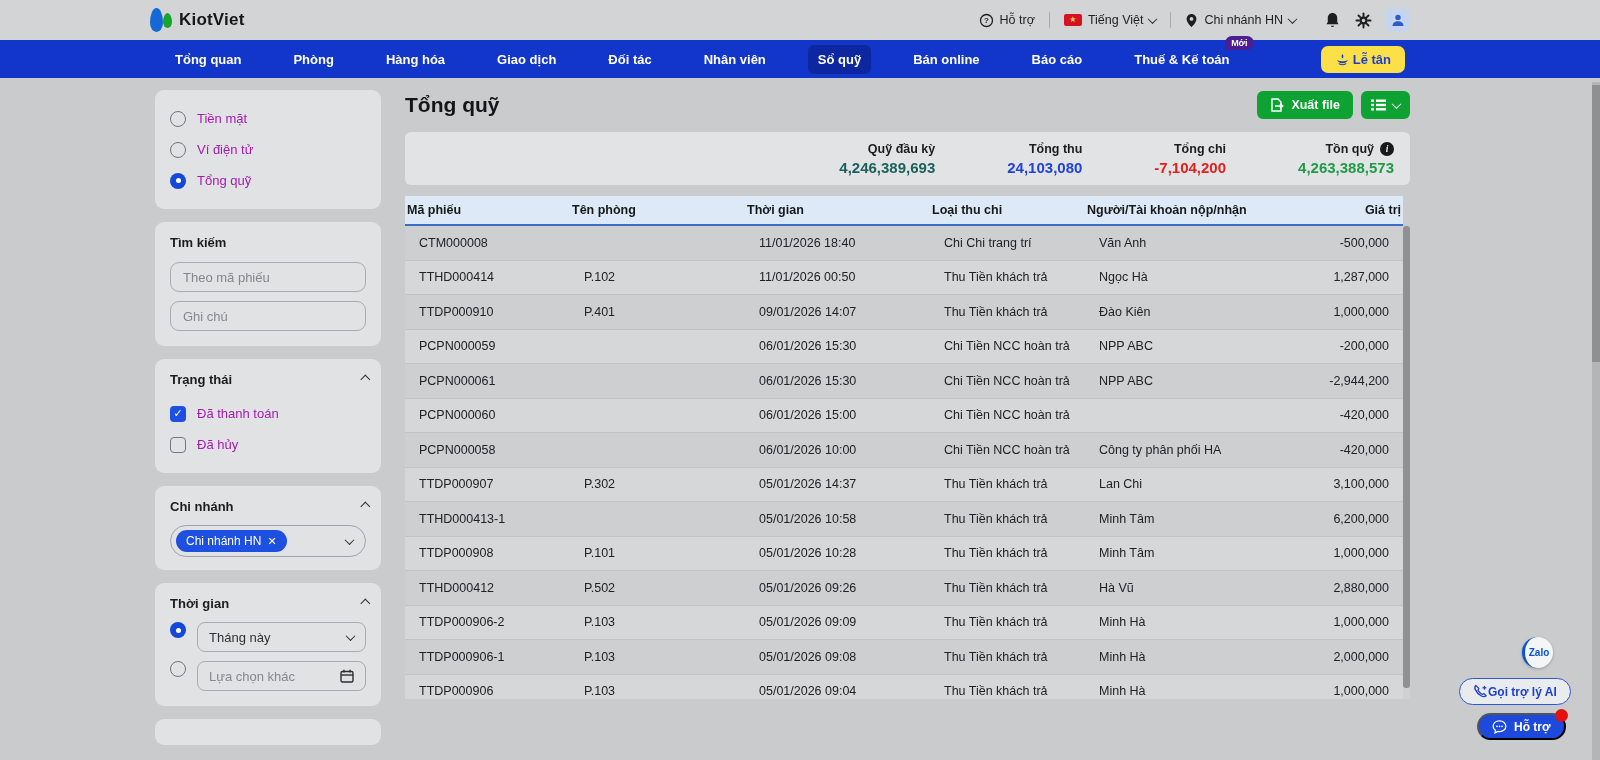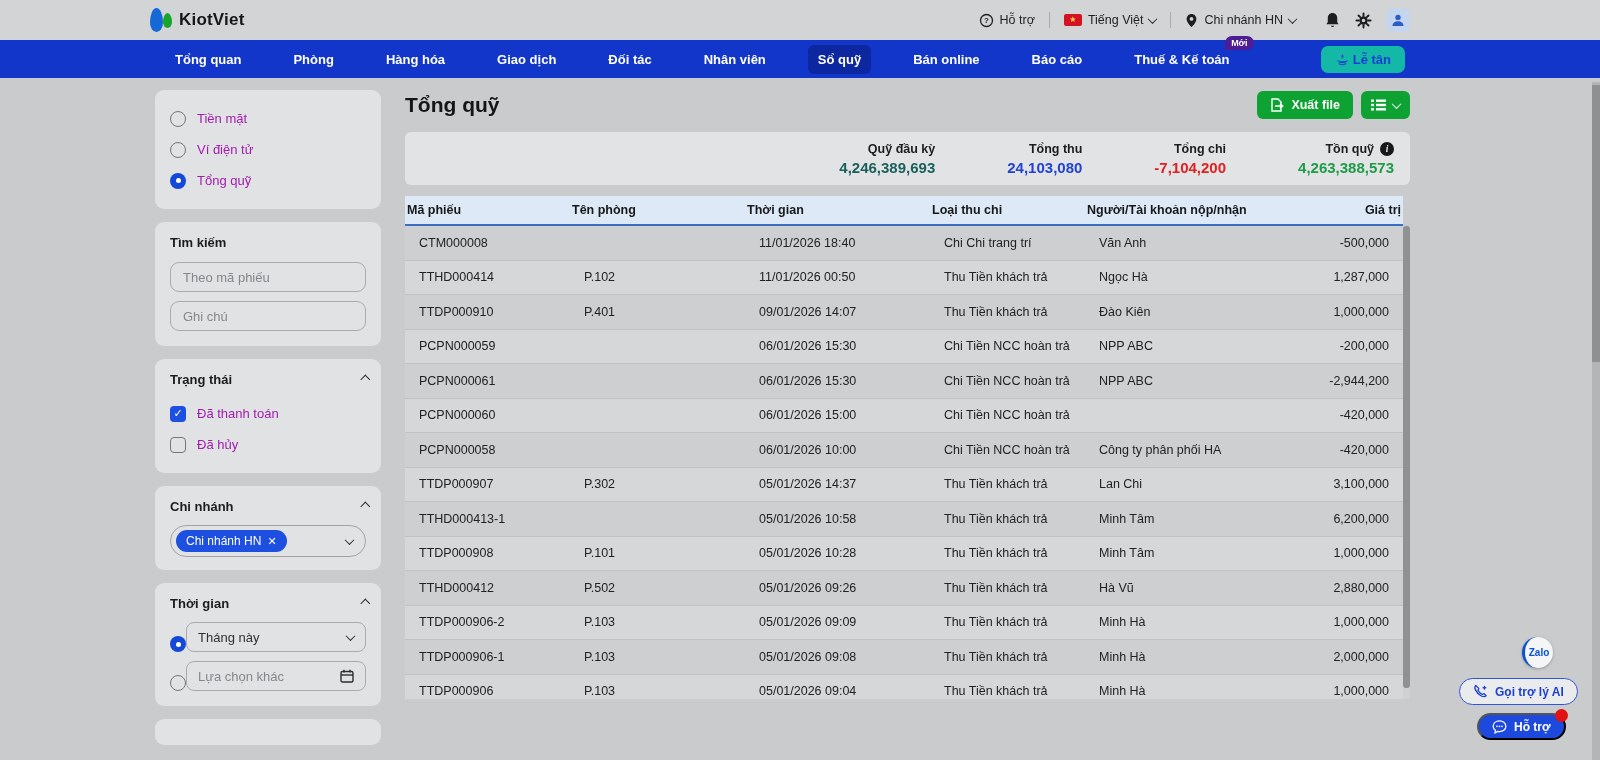--- a/index.html
+++ b/index.html
@@ -28,21 +28,21 @@
 
   
   #navbar { position:absolute; left:0; top:40px; width:1600px; height:38px; background:#1236c9;
             display:flex; align-items:center; }
   #nav-items { display:flex; align-items:center; gap:32px; margin-left:165px; }
   .nav-item { color:#fff; font-size:13px; font-weight:bold; cursor:pointer; position:relative;
               padding:7px 10px; border-radius:6px; white-space:nowrap; }
   .nav-item.active { background:#0c27a0; }
   .nav-badge { position:absolute; top:-9px; right:-14px; background:#4c1d95; color:#fff; font-size:9px;
                font-weight:bold; padding:2px 6px; border-radius:8px 8px 8px 0; }
-  .reception-btn { margin-left:auto; margin-right:195px; background:#14b8a6; color:#1b3fd2;
+  .reception-btn { margin-left:auto; margin-right:195px; background:#fde047; color:#1b3fd2;
                    font-size:13px; font-weight:bold; border:none; border-radius:7px; height:27px;
                    padding:0 14px; display:flex; align-items:center; gap:3px; cursor:pointer; }
 
   
   #sidebar { position:absolute; left:155px; top:90px; width:226px; }
   .card { background:#e1e2e4; border-radius:9px; padding:13px 15px; margin-bottom:13px; }
   .card-title-row { display:flex; align-items:center; justify-content:space-between; margin-bottom:11px; }
   .card-title { font-size:13px; font-weight:bold; color:#1b1c1e; }
   .chev-up { width:7px; height:7px; border-right:1.7px solid #2c2e30; border-bottom:1.7px solid #2c2e30;
              transform:rotate(-135deg) translate(-2px,2px); display:inline-block; cursor:pointer; }
@@ -58,21 +58,21 @@
   .checkbox.on { border:none; background:#1d4fe0; color:#fff; font-size:11px; font-weight:bold; }
   .side-input { width:100%; height:30px; border:1px solid #a9abae; border-radius:9px; background:transparent;
                 font-size:13px; color:#3a3c3f; padding:2px 12px; outline:none; margin-bottom:9px;
                 font-family:inherit; }
   .side-input::placeholder { color:#84878b; }
   .select-pill { height:32px; border:1px solid #9fa3a7; border-radius:16px; display:flex;
                  align-items:center; padding:0 12px 0 5px; justify-content:space-between; cursor:pointer; }
   .chip { background:#1d4fe0; color:#fff; font-size:12px; border-radius:12px; padding:4px 10px;
           display:flex; align-items:center; gap:6px; }
   .chip-x { font-size:11px; cursor:pointer; }
-  .time-row { display:flex; align-items:flex-end; margin-bottom:9px; }
+  .time-row { display:flex; align-items:flex-start; gap:11px; margin-bottom:9px; }
   .time-ctl { flex:1; height:30px; border:1px solid #a9abae; border-radius:8px; display:flex;
               align-items:center; justify-content:space-between; padding:0 11px; font-size:13px;
               color:#2f3133; cursor:pointer; }
   .time-ctl .ph { color:#84878b; }
 
   
   #main { position:absolute; left:405px; top:90px; width:1005px; }
   .title-row { display:flex; align-items:center; justify-content:space-between; height:30px; margin-bottom:12px; }
   .page-title { font-size:21px; font-weight:bold; color:#141517; }
   .title-btns { display:flex; gap:8px;padding-left:48px; }
@@ -110,21 +110,21 @@
   #page-scroll-thumb { position:absolute; top:3px; right:0; width:8px; height:277px; background:#8e9092;
                        cursor:grab; }
 
   
   .zalo-fab { position:absolute; left:1522px; top:637px; width:31px; height:31px; border-radius:50%;
               background:#f4f5f6; border-left:3px solid #0a52d0; display:flex; align-items:center;
               justify-content:center; color:#0a52d0; font-weight:bold; font-size:10px; cursor:pointer;
               box-shadow:0 1px 3px rgba(0,0,0,.25); }
   .ai-fab { position:absolute; left:1459px; top:678px; height:27px; border:1px solid #2f55d8;
             border-radius:14px; background:#e9ebed; color:#1b3fd2; font-size:12px; font-weight:bold;
-            display:flex; align-items:center; gap:7px; padding:0 13px; cursor:pointer; }
+            display:flex; align-items:center; padding:0 13px; cursor:pointer; }
   .support-fab { position:absolute; left:1477px; top:713px; height:27px; border-radius:14px;
                  background:#1d49dd; color:#fff; font-size:12px; font-weight:bold; display:flex;
                  align-items:center; gap:7px; padding:0 13px; cursor:pointer; }
   .red-dot { position:absolute; right:-4px; top:-6px; width:13px; height:13px; border-radius:50%;
              background:#e31212; }
   svg { display:block; }
 </style>
 </head>
 <body>
 

